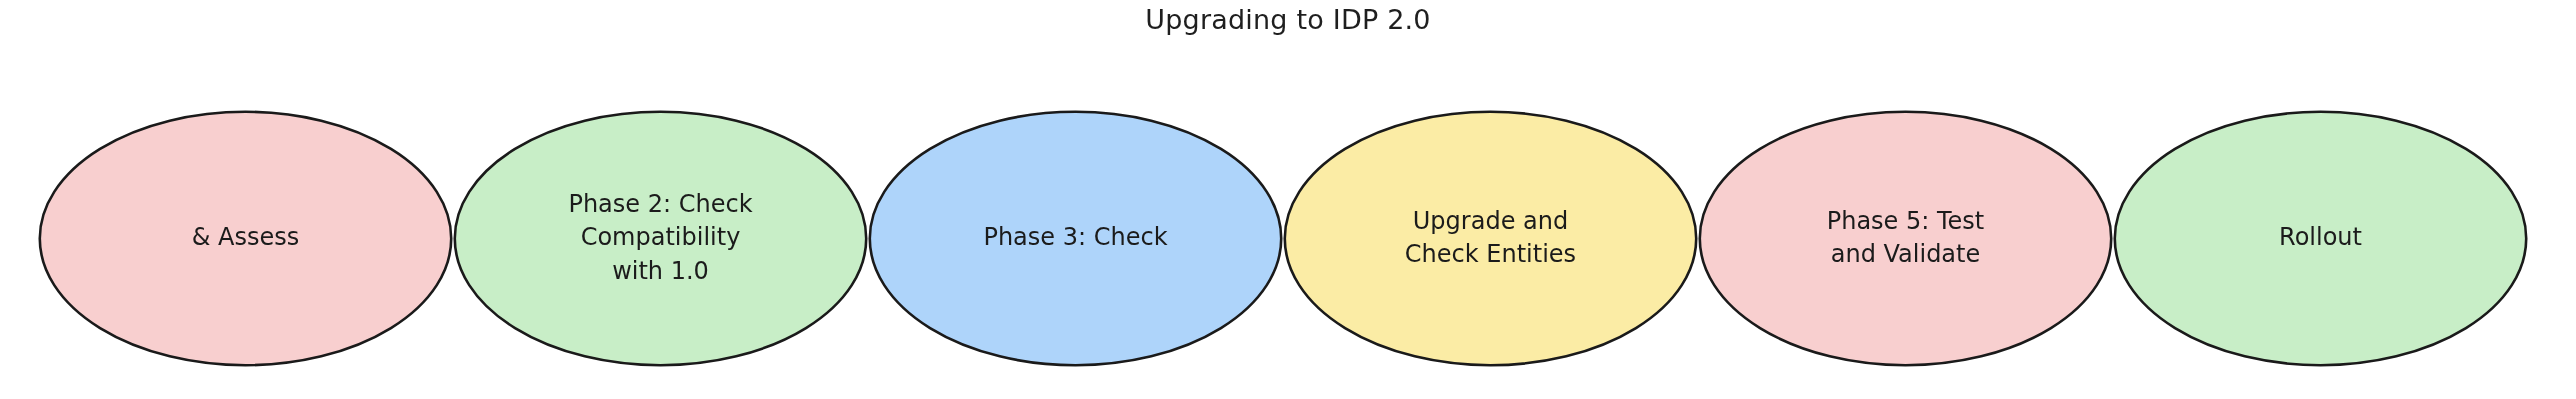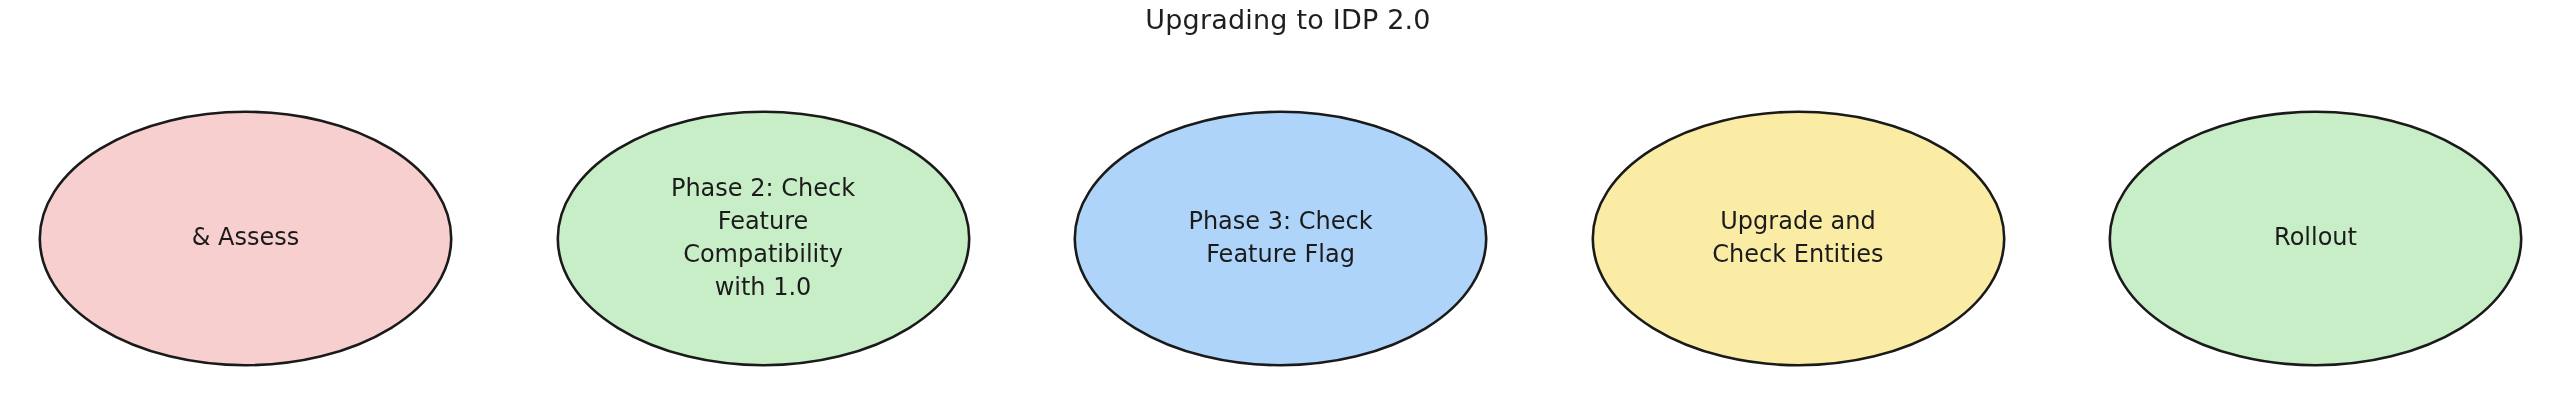--- a/index.html
+++ b/index.html
@@ -91,41 +91,48 @@
         <div class="node-label">
           <span class="lbl-line">&amp; Assess</span>
         </div>
       </div>
       <div class="flow-node">
         <svg class="node-shape" viewBox="0 0 466 288" preserveAspectRatio="none">
           <ellipse cx="233" cy="144" rx="231" ry="142" fill="#c8eec7" stroke="#1a1a1a" stroke-width="2.6" vector-effect="non-scaling-stroke"></ellipse>
         </svg>
         <div class="node-label">
           <span class="lbl-line">Phase 2: Check</span>
-          <span class="lbl-line">Feature</span>
           <span class="lbl-line">Compatibility</span>
           <span class="lbl-line">with 1.0</span>
         </div>
       </div>
       <div class="flow-node">
         <svg class="node-shape" viewBox="0 0 466 288" preserveAspectRatio="none">
           <ellipse cx="233" cy="144" rx="231" ry="142" fill="#aed4fa" stroke="#1a1a1a" stroke-width="2.6" vector-effect="non-scaling-stroke"></ellipse>
         </svg>
         <div class="node-label">
           <span class="lbl-line">Phase 3: Check</span>
-          <span class="lbl-line">Feature Flag</span>
         </div>
       </div>
       <div class="flow-node">
         <svg class="node-shape" viewBox="0 0 466 288" preserveAspectRatio="none">
           <ellipse cx="233" cy="144" rx="231" ry="142" fill="#fbeca5" stroke="#1a1a1a" stroke-width="2.6" vector-effect="non-scaling-stroke"></ellipse>
         </svg>
         <div class="node-label">
           <span class="lbl-line">Upgrade and</span>
           <span class="lbl-line">Check Entities</span>
+        </div>
+      </div>
+      <div class="flow-node">
+        <svg class="node-shape" viewBox="0 0 466 288" preserveAspectRatio="none">
+          <ellipse cx="233" cy="144" rx="231" ry="142" fill="#f8cfcf" stroke="#1a1a1a" stroke-width="2.6" vector-effect="non-scaling-stroke"></ellipse>
+        </svg>
+        <div class="node-label">
+          <span class="lbl-line">Phase 5: Test</span>
+          <span class="lbl-line">and Validate</span>
         </div>
       </div>
       <div class="flow-node">
         <svg class="node-shape" viewBox="0 0 466 288" preserveAspectRatio="none">
           <ellipse cx="233" cy="144" rx="231" ry="142" fill="#c8eec7" stroke="#1a1a1a" stroke-width="2.6" vector-effect="non-scaling-stroke"></ellipse>
         </svg>
         <div class="node-label">
           <span class="lbl-line">Rollout</span>
         </div>
       </div>

